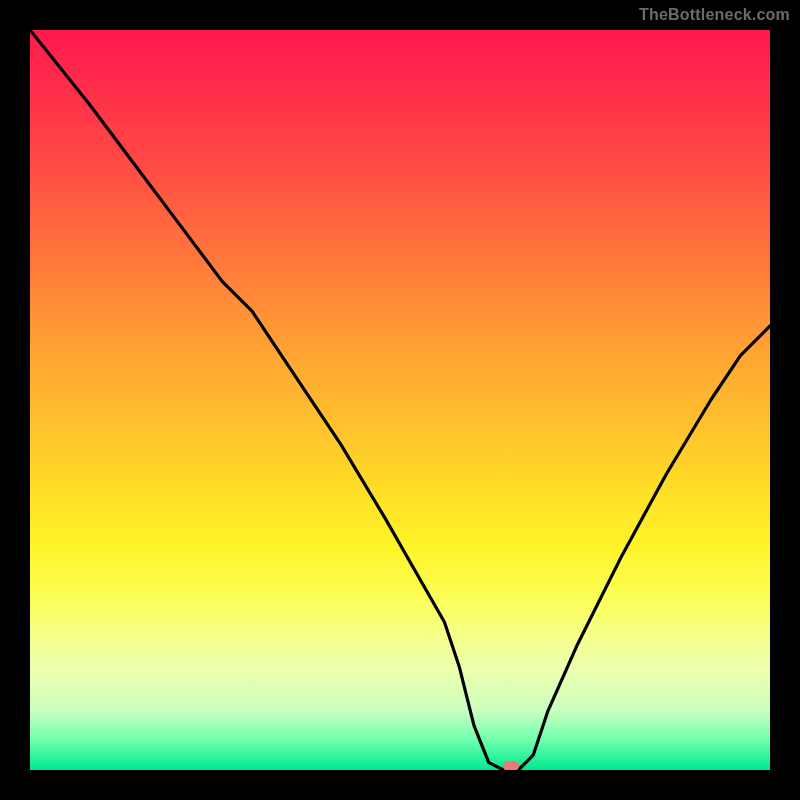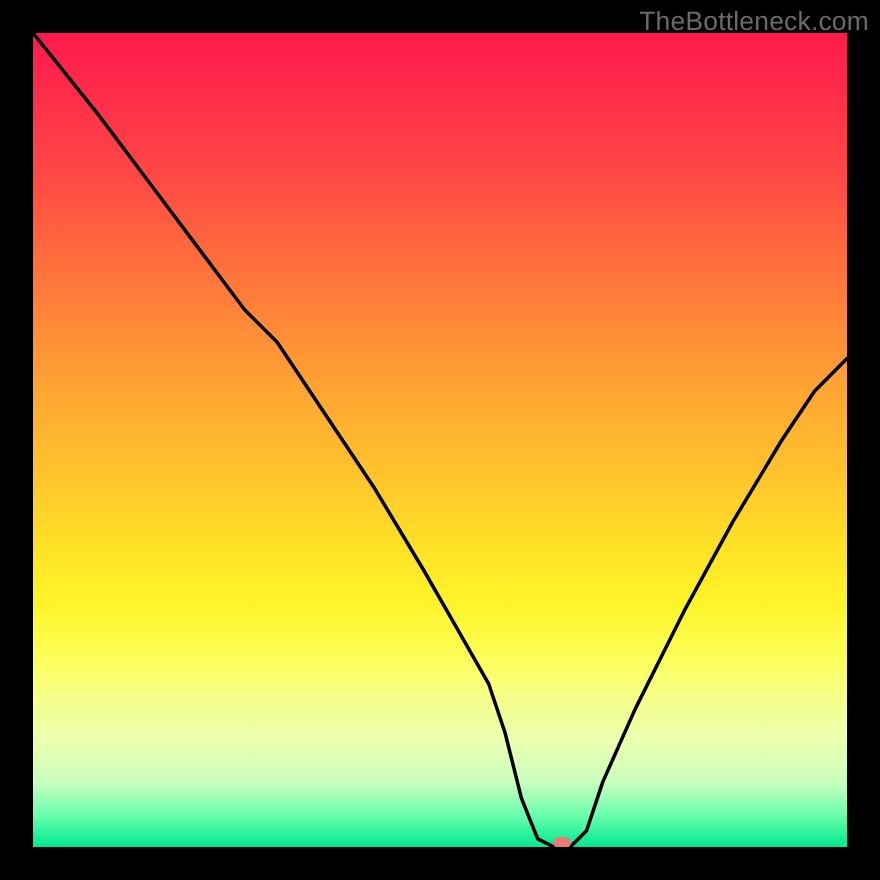--- a/index.html
+++ b/index.html
@@ -15,22 +15,22 @@
     position: relative;
     width: 800px;
     height: 800px;
     background: #000;
   }
   .watermark {
     position: absolute;
     top: 6px;
     right: 10px;
     color: #6b6b6b;
-    font-size: 24px;
-    font-weight: 400;
+    font-size: 16px;
+    font-weight: 700;
     letter-spacing: 0.2px;
     z-index: 5;
   }
   .plot-area {
     position: absolute;
     left: 30px;
     top: 30px;
     width: 740px;
     height: 740px;
     overflow: hidden;

